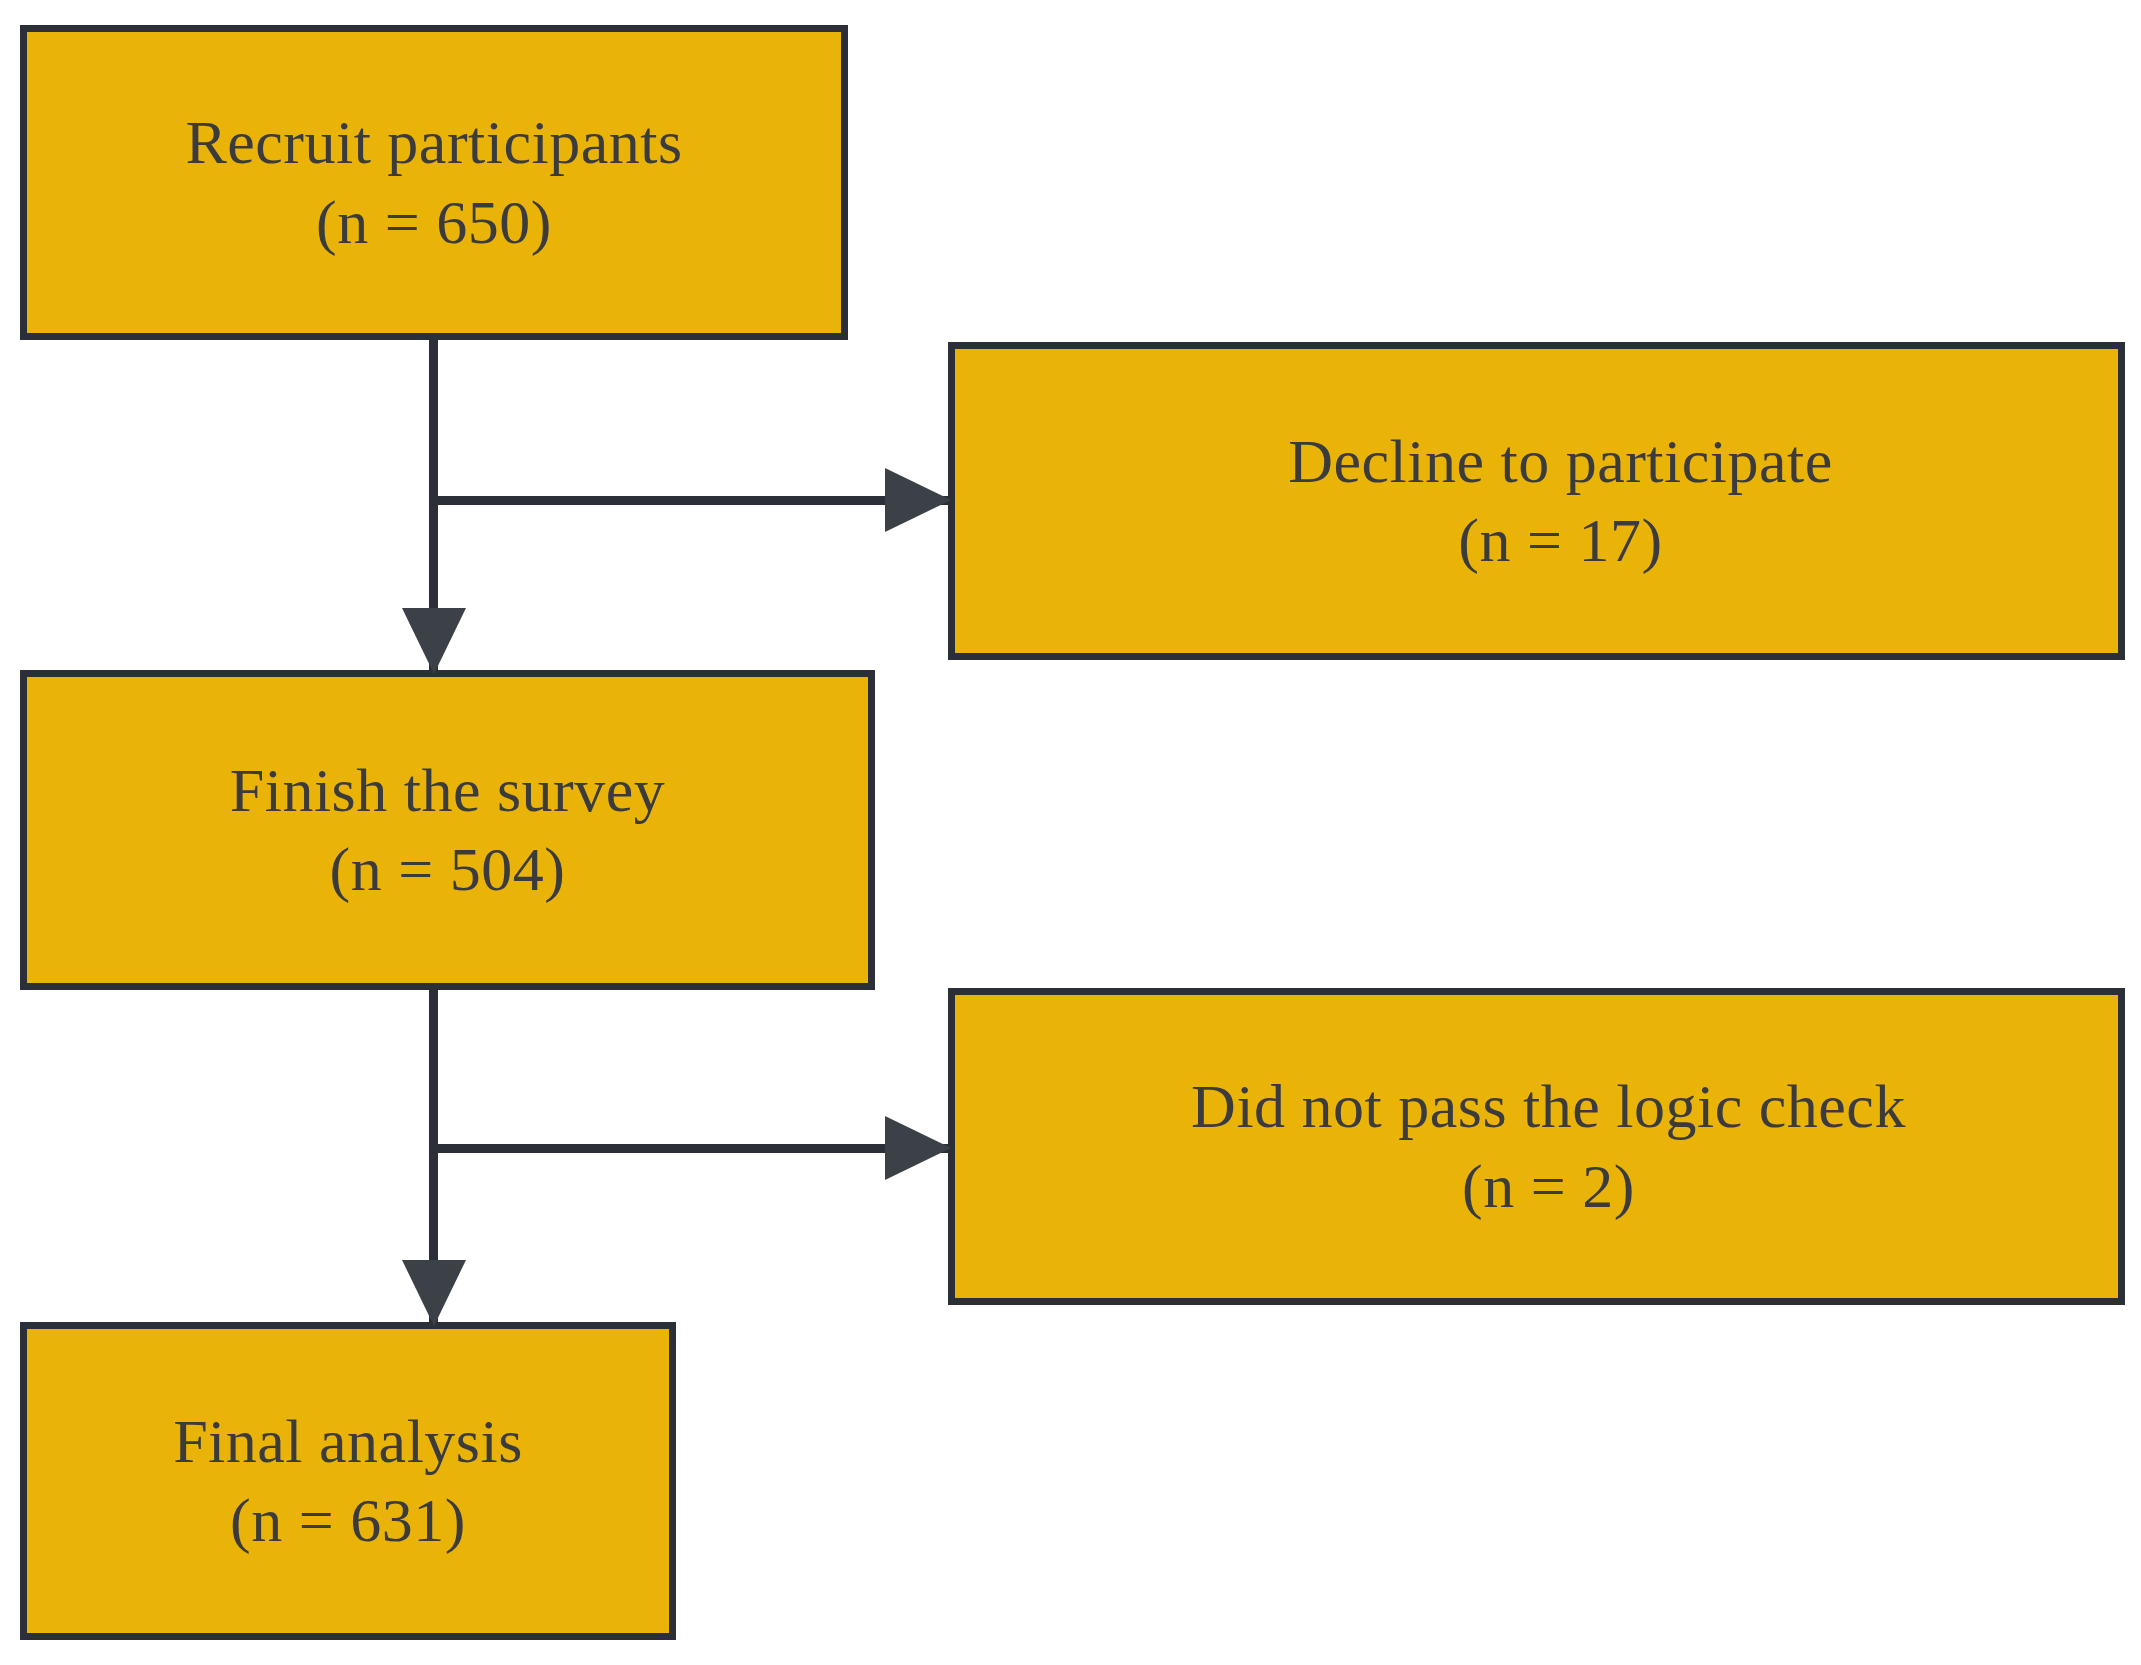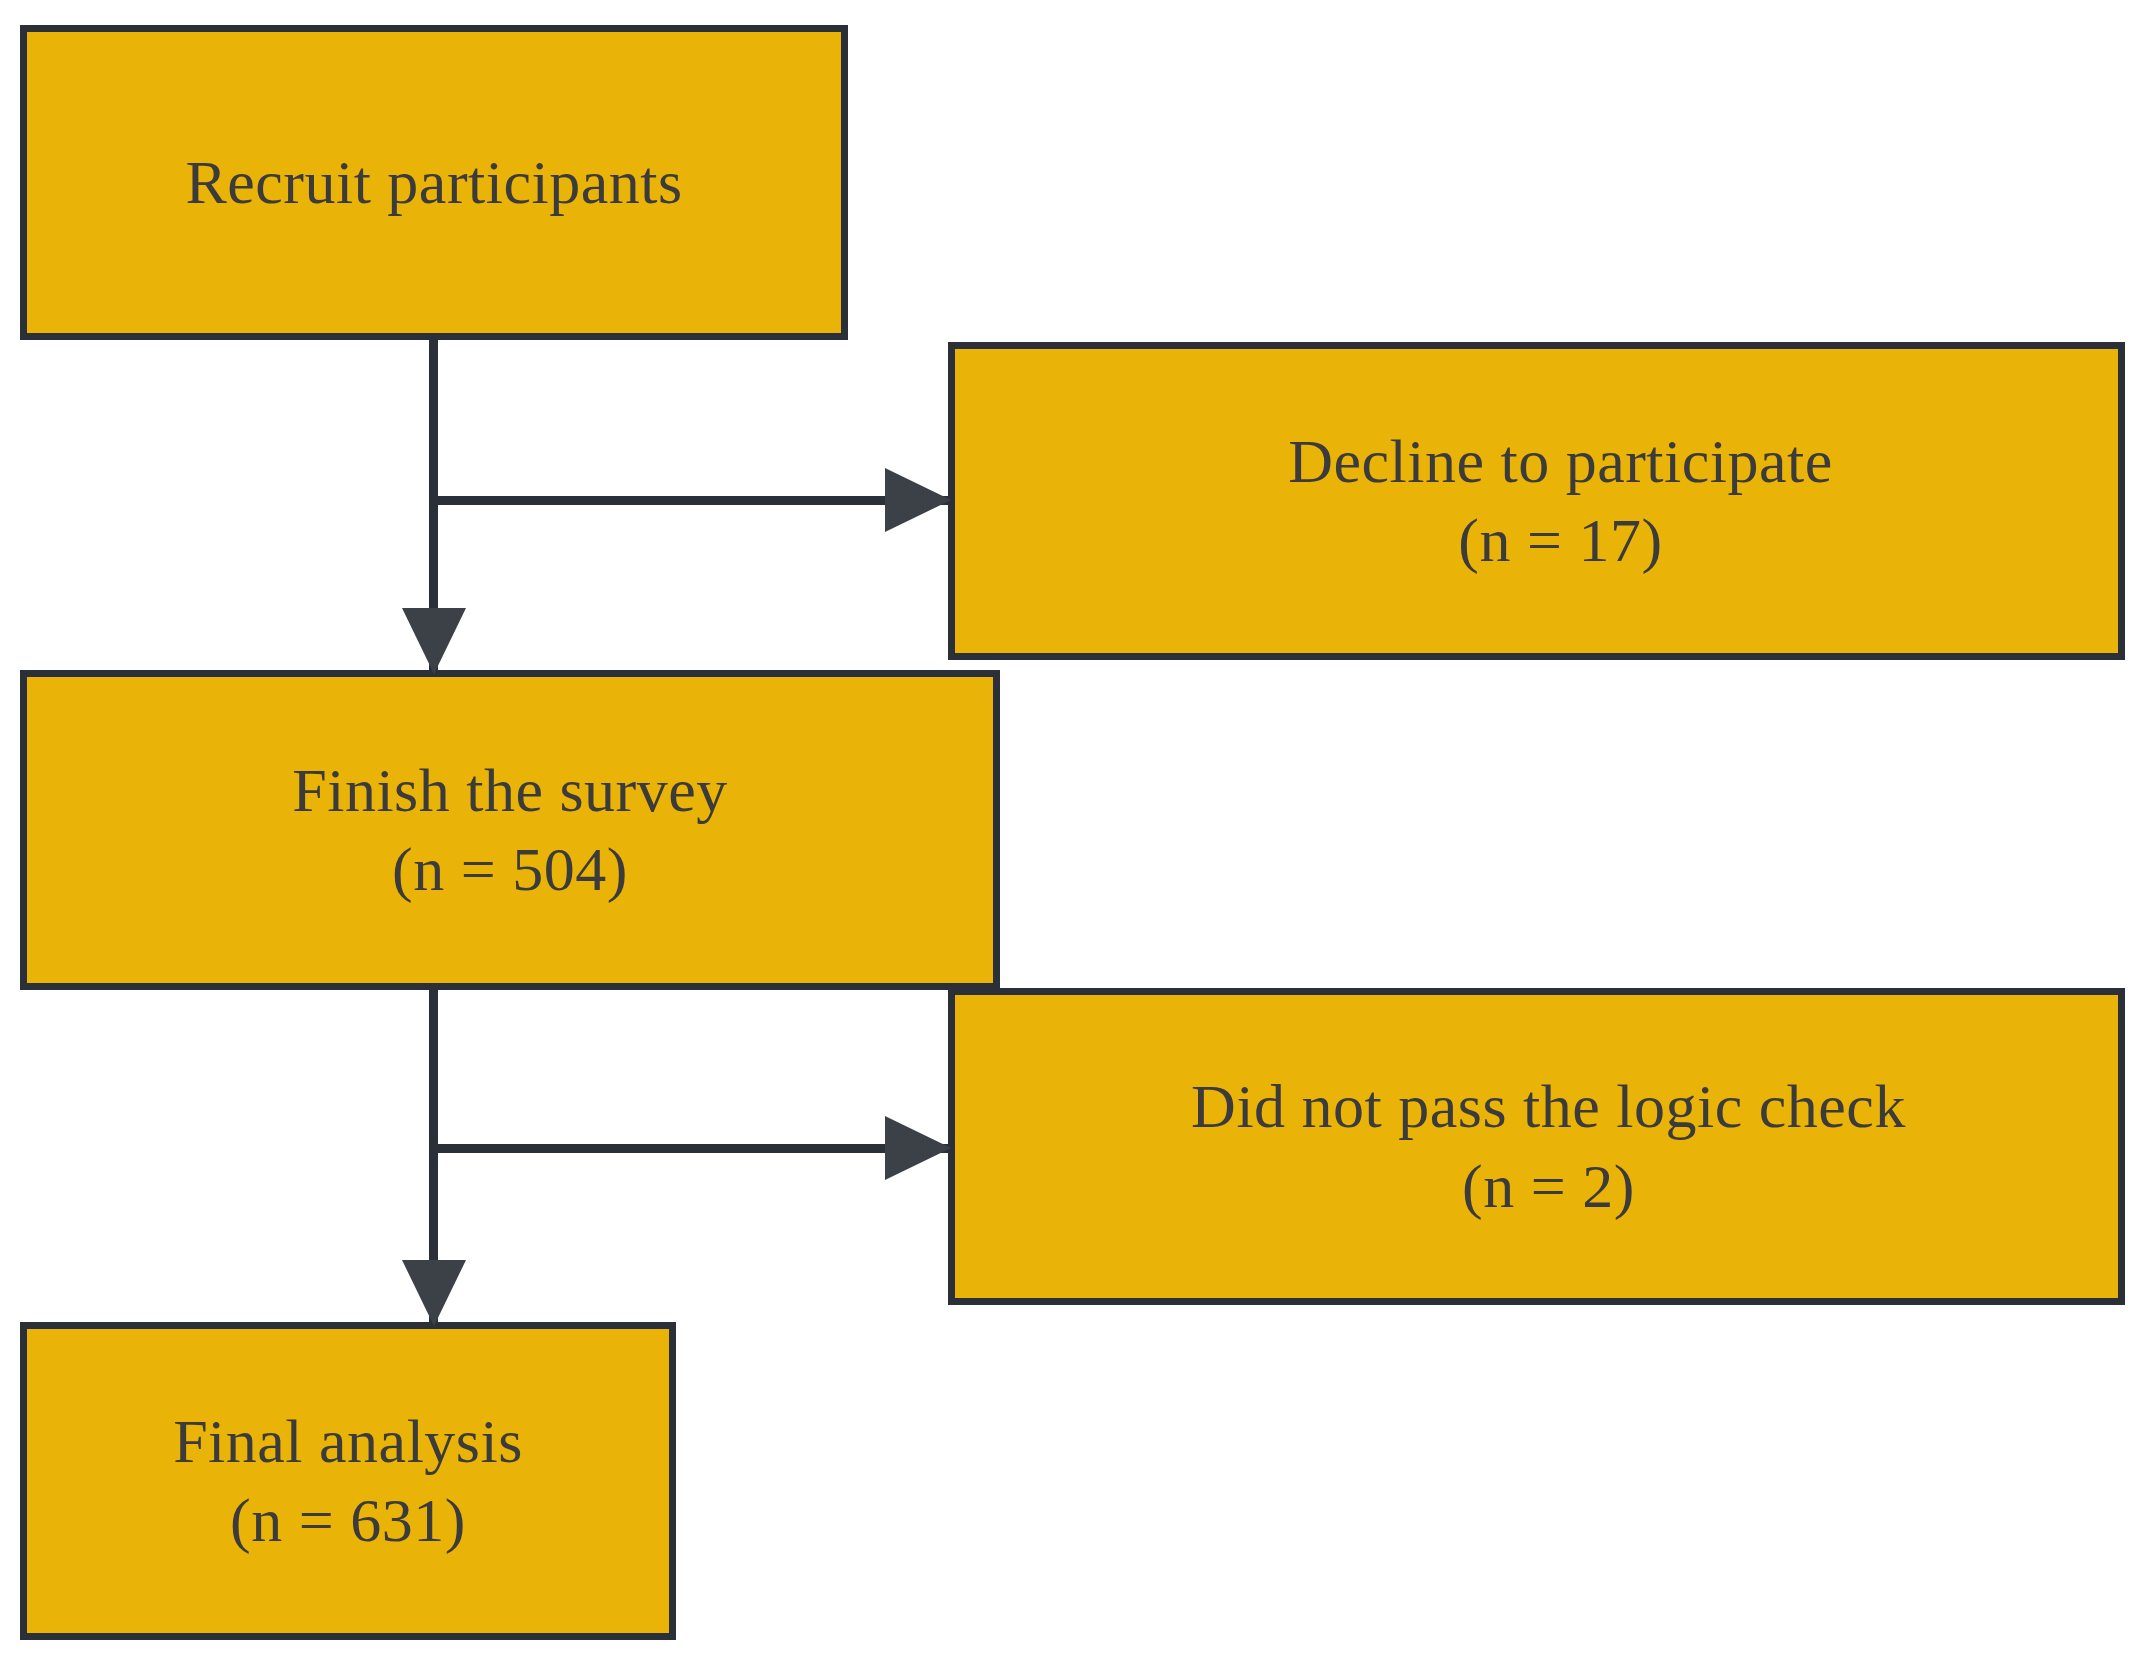--- a/index.html
+++ b/index.html
@@ -30,21 +30,21 @@
   }
   .node .line {
     color: #3b3b3b;
     font-size: 62px;
     line-height: 1.28;
     letter-spacing: 0.5px;
     white-space: nowrap;
   }
   
   #node-recruit      { left: 20px;  top: 25px;   width: 828px;  height: 315px; }
-  #node-finish       { left: 20px;  top: 670px;  width: 980px;  height: 320px; }
+  #node-finish       { left: 20px;  top: 670px;  width: 855px;  height: 320px; }
   #node-final        { left: 20px;  top: 1322px; width: 656px;  height: 318px; }
   #node-decline      { left: 948px; top: 342px;  width: 1177px; height: 318px; padding-left: 48px; }
   #node-logic        { left: 948px; top: 988px;  width: 1177px; height: 317px; padding-left: 24px; }
 
   
   .conn-v {
     position: absolute;
     width: 9px;
     background: #2b3038;
   }
@@ -84,20 +84,21 @@
   #edge4-h      { left: 433px; top: 1144px; width: 518px; }
   #edge4-arrow  { left: 885px; top: 1116px; }
 </style>
 </head>
 <body>
 
 <div id="canvas">
 
   <div class="node" id="node-recruit">
     <div class="line">Recruit participants</div>
+    <div class="line">(n = 650)</div>
   </div>
 
   <div class="node" id="node-finish">
     <div class="line">Finish the survey</div>
     <div class="line">(n = 504)</div>
   </div>
 
   <div class="node" id="node-final">
     <div class="line">Final analysis</div>
     <div class="line">(n = 631)</div>

